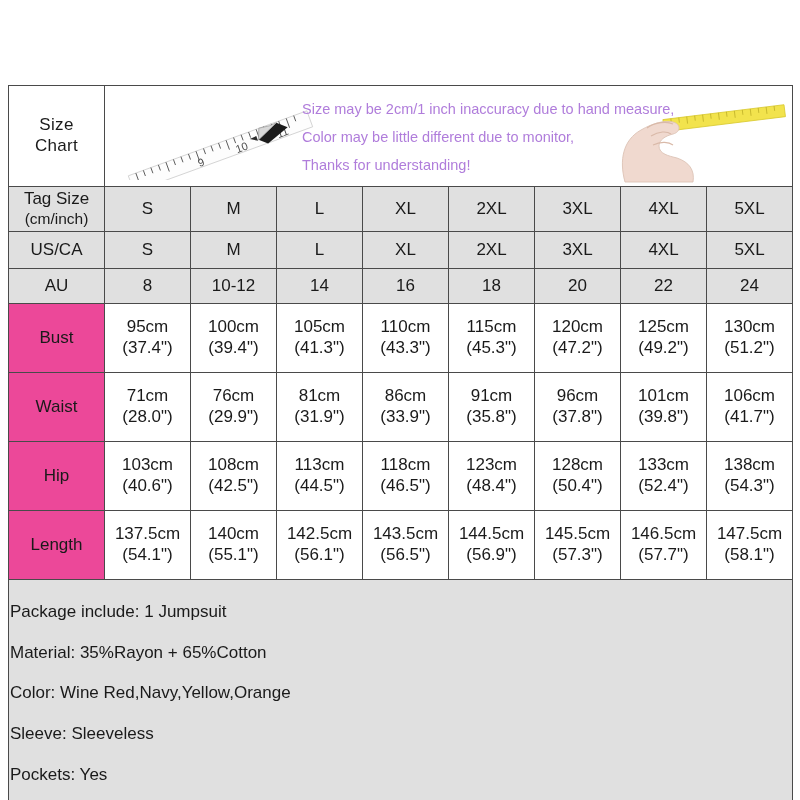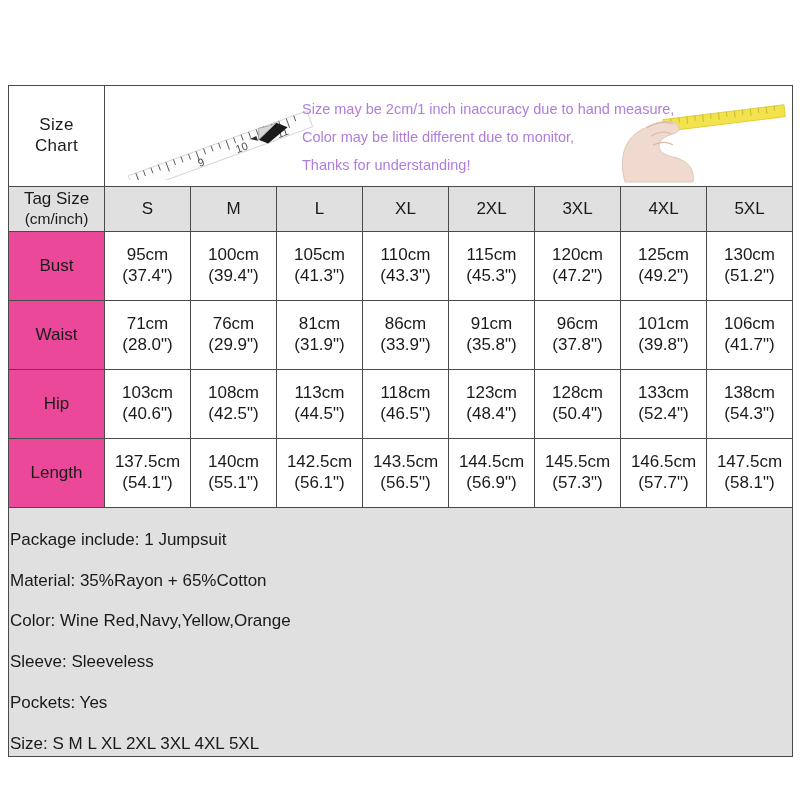--- a/index.html
+++ b/index.html
@@ -243,22 +243,44 @@
           <td>S</td>
           <td>M</td>
           <td>L</td>
           <td>XL</td>
           <td>2XL</td>
           <td>3XL</td>
           <td>4XL</td>
           <td>5XL</td>
         </tr>
 
-
-
+        <tr class="row-shade row-uscar">
+          <td>US/CA</td>
+          <td>S</td>
+          <td>M</td>
+          <td>L</td>
+          <td>XL</td>
+          <td>2XL</td>
+          <td>3XL</td>
+          <td>4XL</td>
+          <td>5XL</td>
+        </tr>
+
+
+        <tr class="row-shade row-num">
+          <td>AU</td>
+          <td>8</td>
+          <td>10-12</td>
+          <td>14</td>
+          <td>16</td>
+          <td>18</td>
+          <td>20</td>
+          <td>22</td>
+          <td>24</td>
+        </tr>
 
         <tr class="meas-row">
           <td class="rowlabel">Bust</td>
           <td>
               <span class="cm">95cm</span>
               <span class="inch">(37.4")</span>
             </td>
           <td>
               <span class="cm">100cm</span>
               <span class="inch">(39.4")</span>

